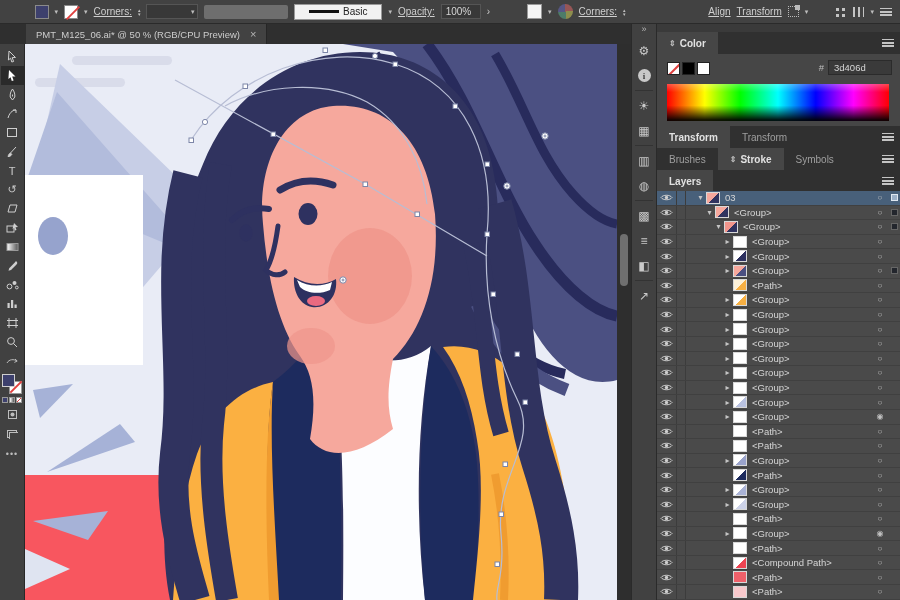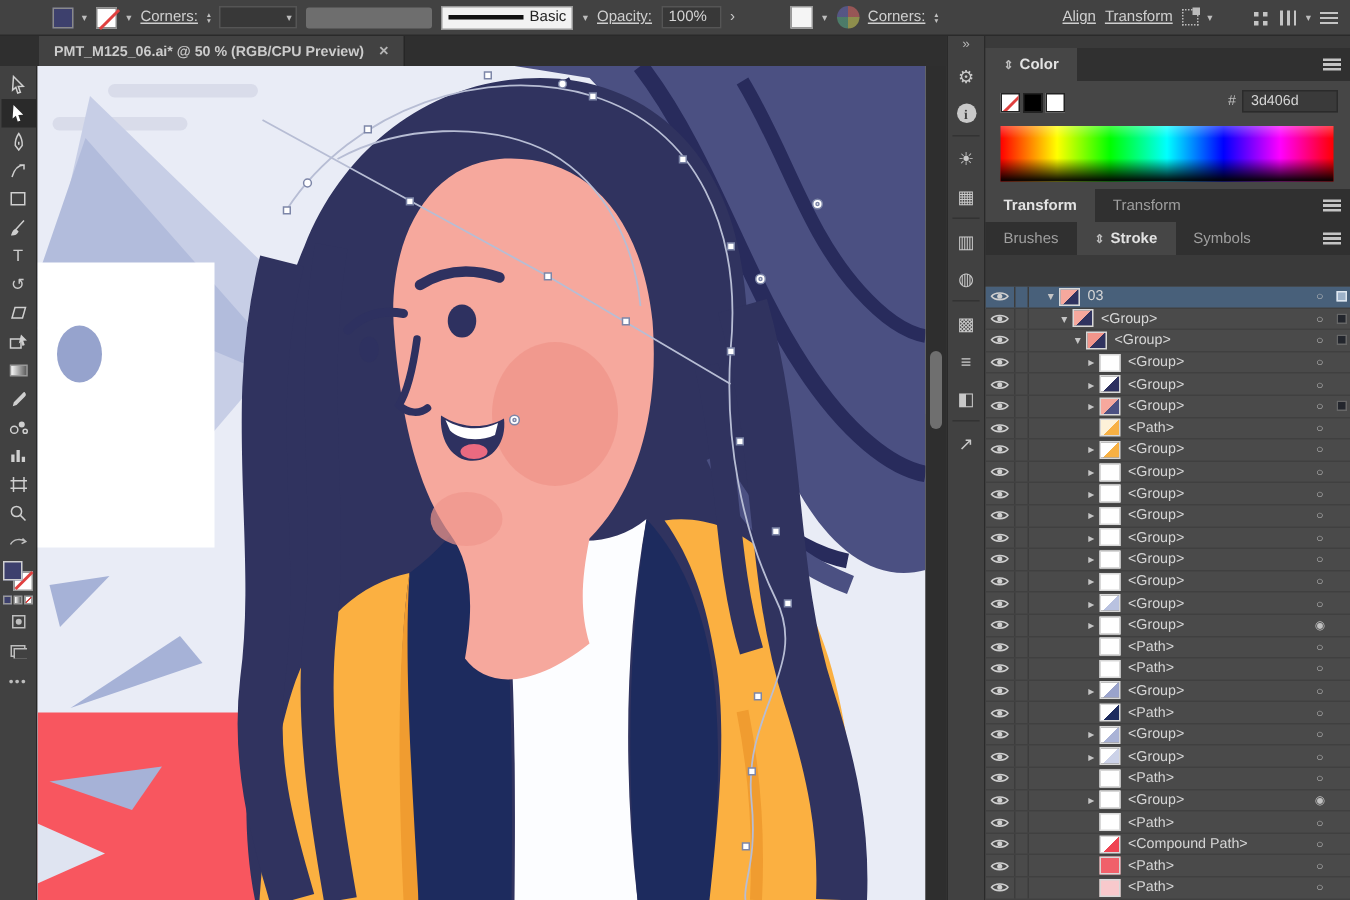--- a/index.html
+++ b/index.html
@@ -16,42 +16,42 @@
   .swatch { width:14px; height:14px; border:1px solid #8a8a8a; display:inline-block; }
   .swatch.none { position:relative; background:#fff; }
   .swatch.none::after { content:""; position:absolute; left:-1px; top:6px; width:18px; height:2px;
     background:#e0403f; transform:rotate(-45deg); }
   .caret { font-size:7px; color:#bdbdbd; }
   .stepper { display:inline-flex; flex-direction:column; line-height:4px; font-size:5px; color:#c0c0c0; }
   .dropbox { width:52px; height:15px; background:#383838; border:1px solid #555;
     display:inline-flex; align-items:center; justify-content:flex-end; padding:0 3px; }
   .profilebox { width:84px; height:14px; background:#6e6e6e; border-radius:2px; }
   .brushbox { width:88px; height:16px; background:#f2f2f2; border:1px solid #999; color:#222;
-    display:inline-flex; align-items:center; gap:4px; padding:0 4px; }
+    display:inline-flex; align-items:center; gap:4px; padding:0 14px; }
   .brushline { flex:1; height:3px; background:#111; }
   .valbox { width:40px; height:15px; background:#383838; border:1px solid #555;
     display:inline-flex; align-items:center; padding:0 4px; color:#d5d5d5; }
   .minichip { width:15px; height:15px; background:#f5f5f5; border:1px solid #999; }
   .recolor { width:15px; height:15px; border-radius:50%;
     background:conic-gradient(#d66 0 25%, #cc5 25% 50%, #5a8 50% 75%, #66b 75% 100%); opacity:.55; }
   .hamb { width:12px; height:8px;
     background:linear-gradient(#c4c4c4 0 1.5px, transparent 1.5px 3.2px,#c4c4c4 3.2px 4.7px, transparent 4.7px 6.4px,#c4c4c4 6.4px 8px); }
   .foursq { width:3px; height:3px; background:#c4c4c4; margin:2px 8px 6px 2px;
     box-shadow:6px 0 #c4c4c4, 0 6px #c4c4c4, 6px 6px #c4c4c4; }
   .distico { width:11px; height:10px;
     background:repeating-linear-gradient(90deg,#c4c4c4 0 2px, transparent 2px 5px); }
   .xfgrid { width:11px; height:11px; border:1px dotted #bbb; position:relative; }
   .xfgrid::after{ content:""; position:absolute; right:-2px; top:-2px; width:5px;height:5px; background:#bbb;}
   .spacer { flex:1; }
 
   
   .tabbar { position:absolute; left:0; top:24px; width:900px; height:20px; background:#2f2f2f; }
   .doctab { position:absolute; left:26px; top:0; height:20px; background:#424242;
     display:flex; align-items:center; gap:10px; padding:0 10px; font-size:9.5px; color:#cccccc;
-    border-right:1px solid #262626;font-weight:bold; }
+    border-right:1px solid #262626; }
   .doctab .close { color:#b5b5b5; font-size:11px; }
 
   
   .toolpanel { position:absolute; left:0; top:44px; width:25px; height:556px; background:#414141;
     border-right:1px solid #282828; display:flex; flex-direction:column; align-items:center;
     padding-top:3px; }
   .tool { width:23px; height:19px; display:flex; align-items:center; justify-content:center;
     color:#cacaca; font-size:11px; }
   .tool.active { background:#2a2a2a; }
   .tool svg { display:block; }
@@ -463,20 +463,26 @@
       <div class="ptab active">
         <span class="ud">⇕</span>
         <span>Stroke</span>
       </div>
       <div class="ptab">
         <span>Symbols</span>
       </div>
       <span class="pmenu hamb"></span>
     </div>
 
+    <div class="ptabbar">
+      <div class="ptab active">
+        <span>Layers</span>
+      </div>
+      <span class="pmenu hamb"></span>
+    </div>
     <div class="layersbody" id="layersbody">
         <div class="lrow selected hasSq">
     <span class="lcell eye">
       <svg width="13" height="9">
               <path d="M1,4.5 C3,1.5 10,1.5 12,4.5 C10,7.5 3,7.5 1,4.5 Z" fill="none" stroke="#cfcfcf"></path>
               <circle cx="6.5" cy="4.5" r="1.7" fill="#cfcfcf"></circle>
             </svg>
     </span>
     <span class="lcell editcol"></span>
     <span class="indent" style="width: 9px;"></span>

